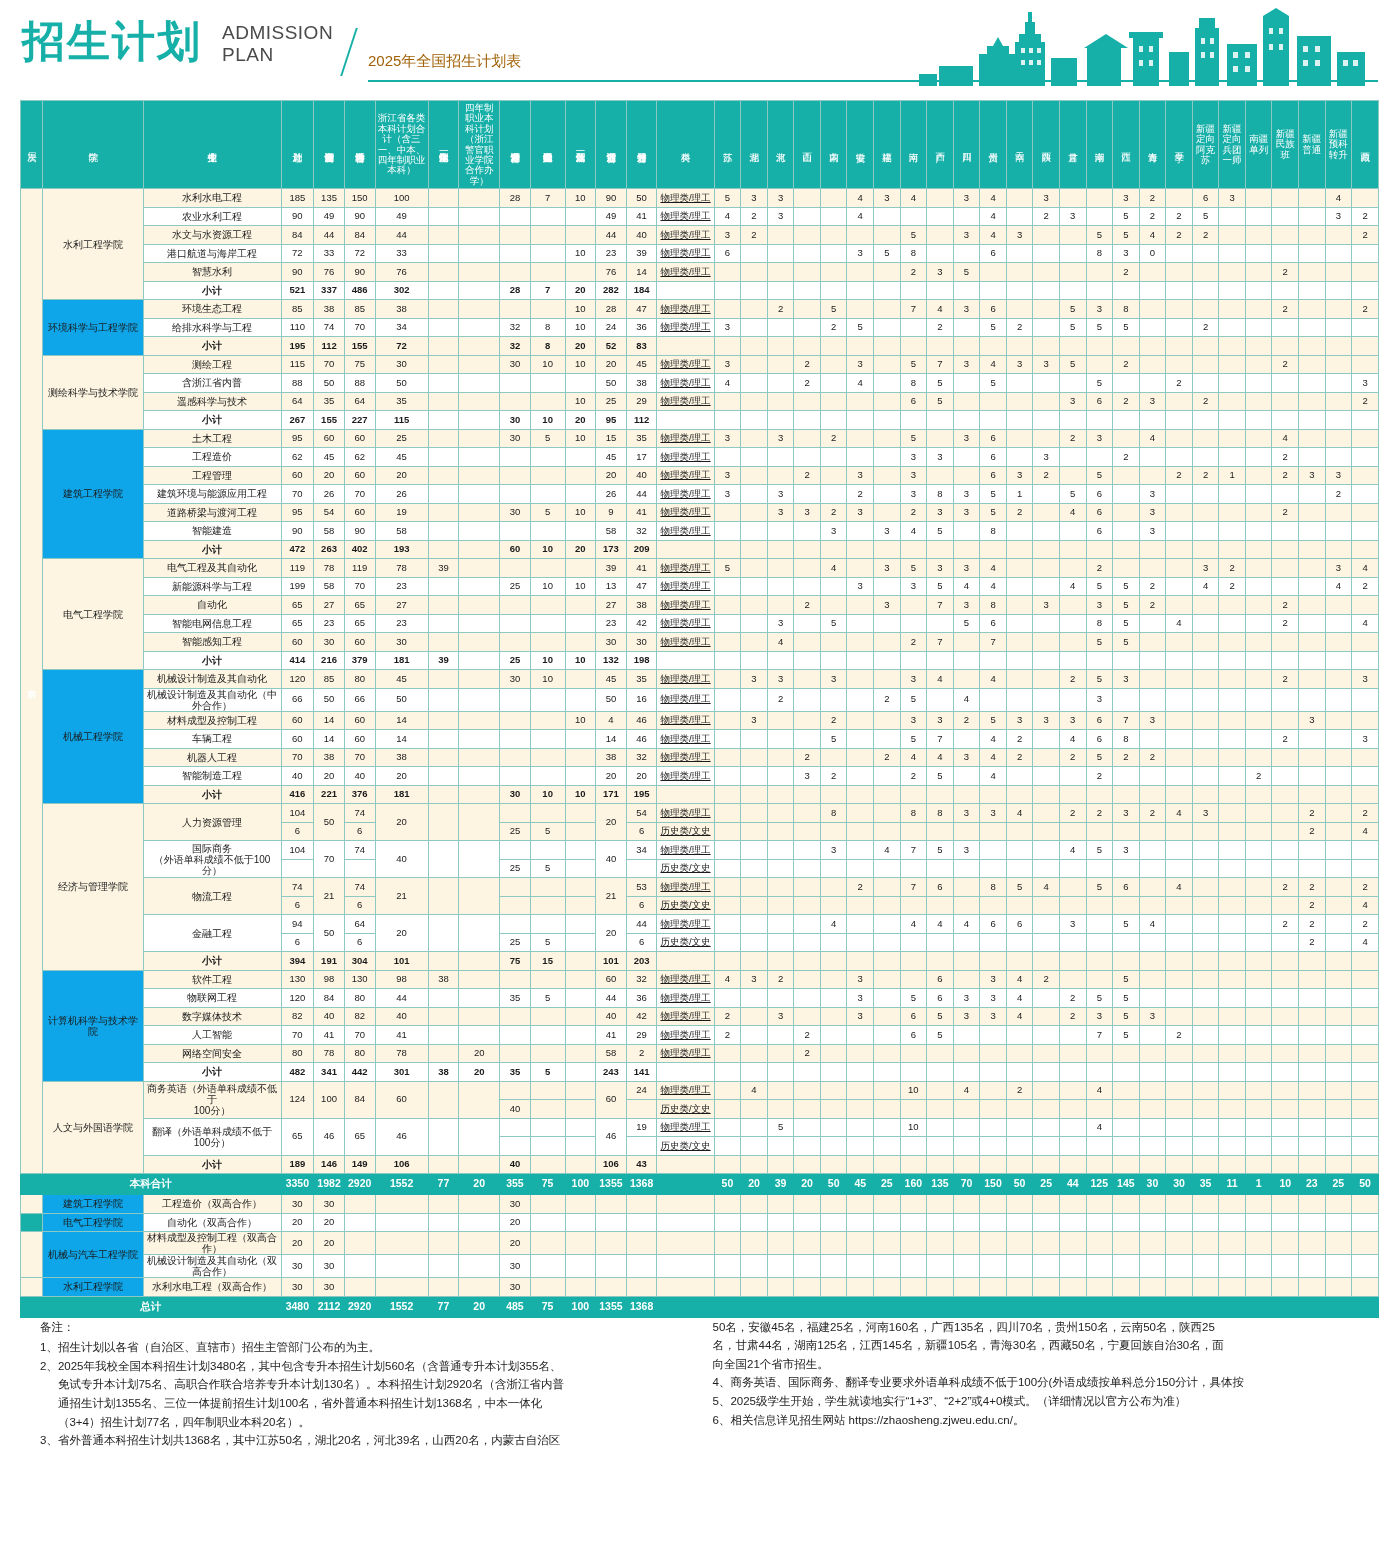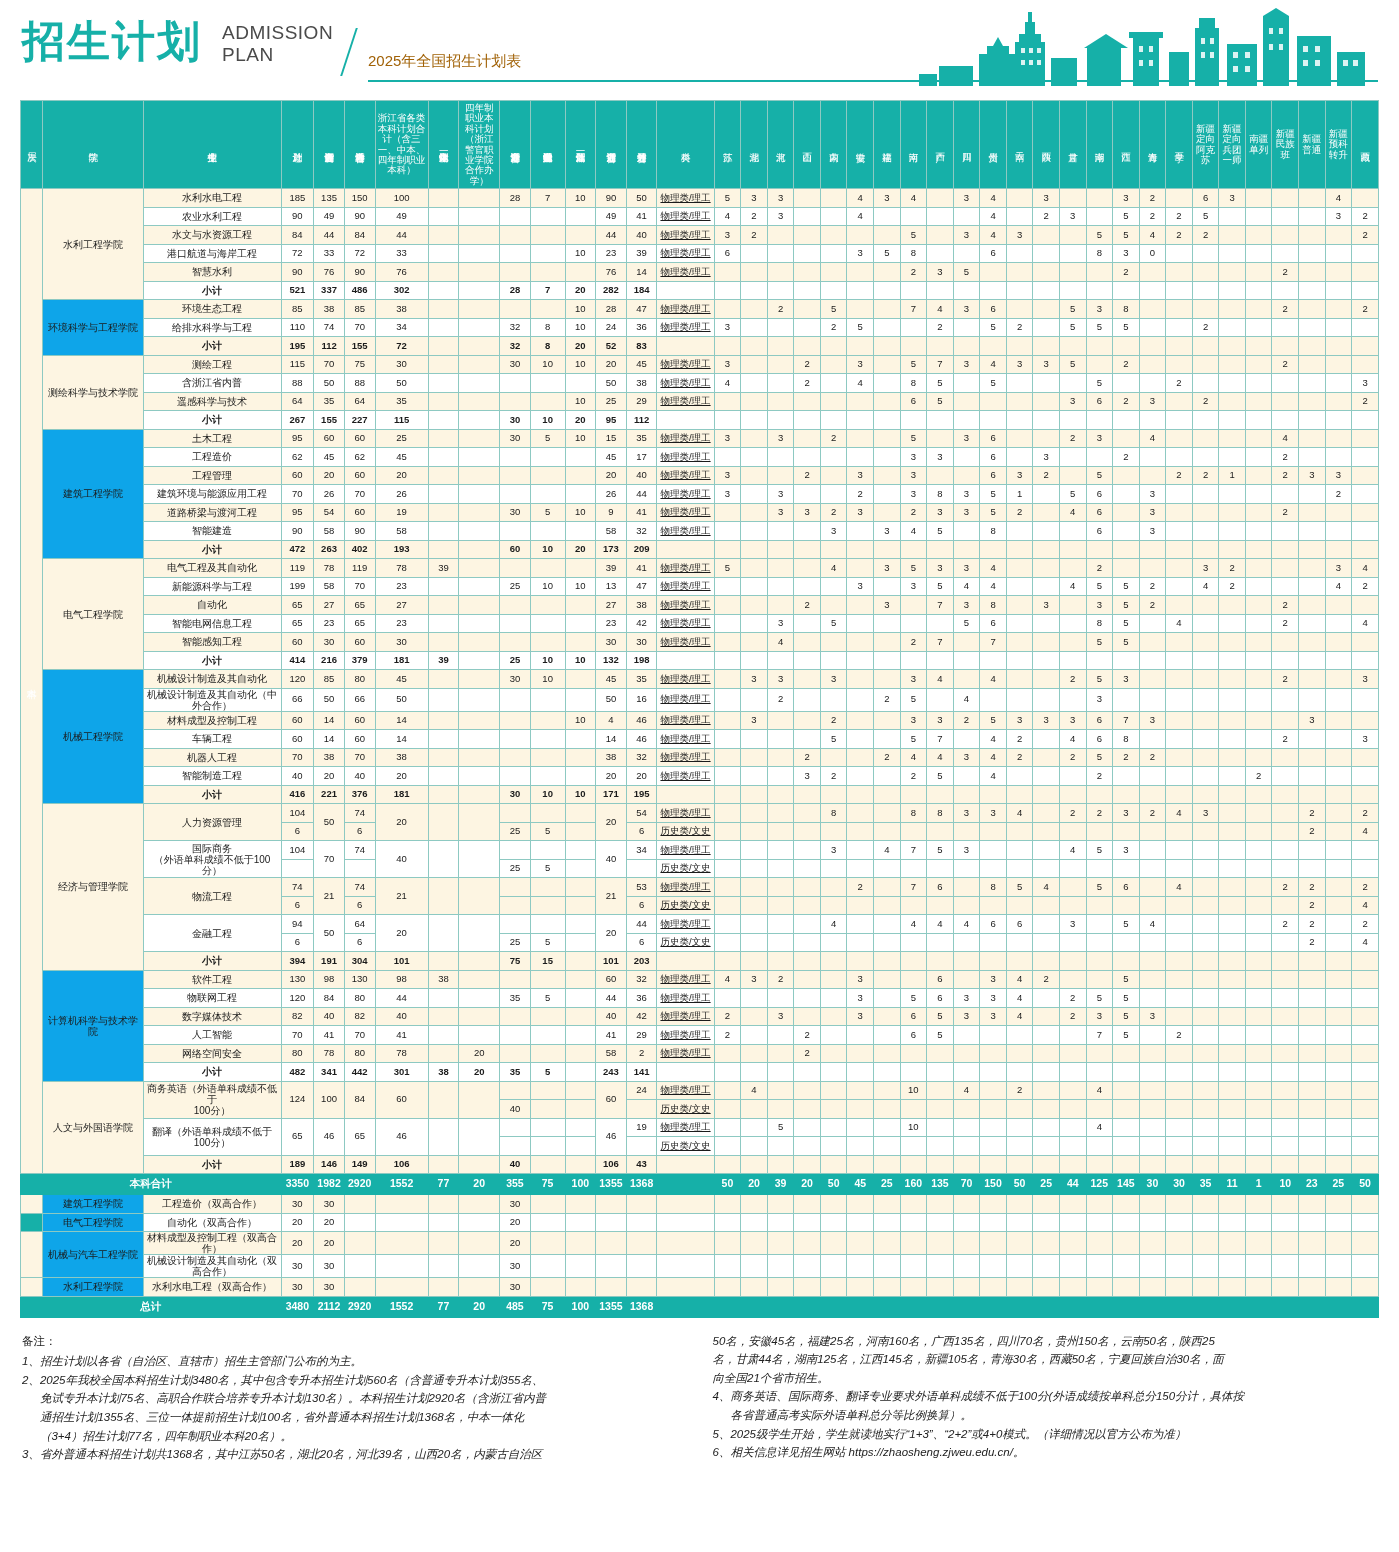--- a/index.html
+++ b/index.html
@@ -77,25 +77,25 @@
   td.subtotal { font-weight:bold; }
   tr.subtotal-row td { font-weight:bold; }
   td.kelei { font-size:9.5px;text-decoration:underline; }
   tr.grand td, tr.grand th {
     background:#16b0a8; color:#ffffff; font-weight:bold; border-color:#16b0a8;
     height:21px; font-size:10.5px;
   }
 
   
   #notes {
-    position:relative; margin-top:14px; padding:0 22px;
+    position:relative; padding:0 40px;
     display:flex; gap:26px; font-size:11.5px; line-height:1.62; color:#222;
   }
   #notes .col { width:672px; }
-  .note { display:flex;font-style:italic; }
+  .note { display:flex; }
   .note .num { flex:0 0 auto; }
   .note .txt { flex:1 1 auto; }
   .notes-head { margin-bottom:2px; }
 </style>
 </head>
 <body>
 
 <div id="header">
   <div class="hd-title">招生计划</div>
   <div class="hd-en">
@@ -2671,21 +2671,20 @@
         <span class="txt">
           <div>50名，安徽45名，福建25名，河南160名，广西135名，四川70名，贵州150名，云南50名，陕西25</div>
           <div>名，甘肃44名，湖南125名，江西145名，新疆105名，青海30名，西藏50名，宁夏回族自治30名，面</div>
           <div>向全国21个省市招生。</div>
         </span>
       </div>
       <div class="note">
         <span class="num">4、</span>
         <span class="txt">
           <div>商务英语、国际商务、翻译专业要求外语单科成绩不低于100分(外语成绩按单科总分150分计，具体按</div>
-          <div>各省普通高考实际外语单科总分等比例换算）。</div>
         </span>
       </div>
       <div class="note">
         <span class="num">5、</span>
         <span class="txt">
           <div>2025级学生开始，学生就读地实行“1+3”、“2+2”或4+0模式。（详细情况以官方公布为准）</div>
         </span>
       </div>
       <div class="note">
         <span class="num">6、</span>

